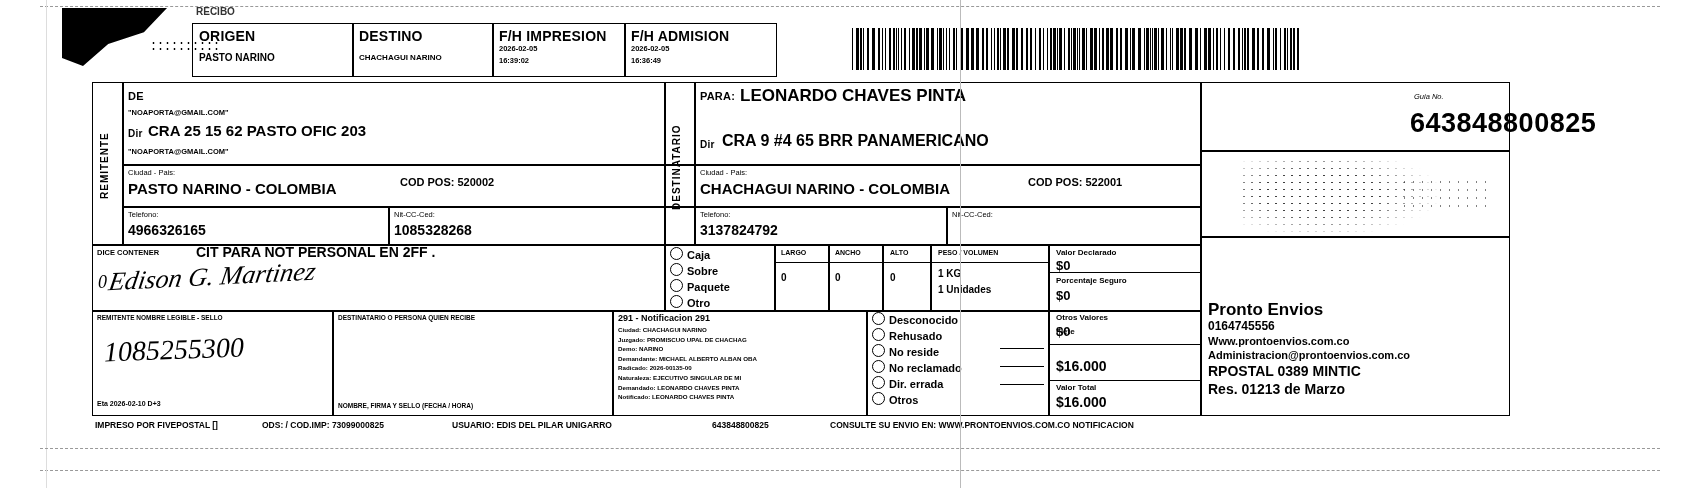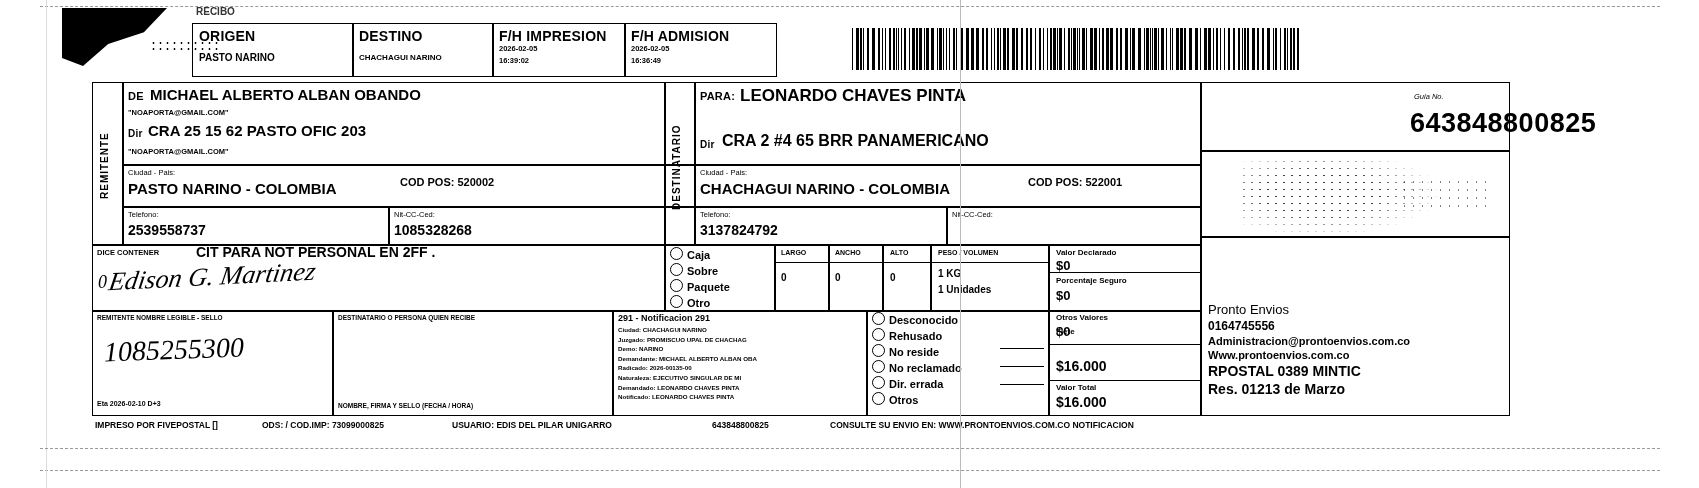--- a/index.html
+++ b/index.html
@@ -185,47 +185,46 @@
   <div class="line-v" style="left:664px;top:82px;height:162px;"></div>
   <div class="line-v" style="left:1200px;top:82px;height:334px;"></div>
 
   <div class="line-h" style="left:92px;top:244px;width:1108px;"></div>
   <div class="line-h" style="left:92px;top:310px;width:1108px;"></div>
 
   <div class="line-v" style="left:122px;top:82px;height:162px;"></div>
   <div class="vert" style="position:absolute;left:99px;top:96px;height:140px;width:18px;">REMITENTE</div>
 
   <div class="txt lbl" style="left:128px;top:90px;font-size:11px;">DE</div>
-  <div class="txt val" style="left:150px;top:86px;">MICHAEL ALBERTO ALBAN OBANDO</div>
   <div class="txt tiny" style="left:128px;top:108px;font-weight:bold;">"NOAPORTA@GMAIL.COM"</div>
 
   <div class="txt lbl" style="left:128px;top:128px;font-size:10px;">Dir</div>
   <div class="txt val" style="left:148px;top:122px;">CRA 25 15 62 PASTO OFIC 203</div>
   <div class="txt tiny" style="left:128px;top:147px;font-weight:bold;">"NOAPORTA@GMAIL.COM"</div>
 
   <div class="line-h" style="left:122px;top:164px;width:542px;"></div>
   <div class="txt tiny" style="left:128px;top:168px;">Ciudad - Pais:</div>
   <div class="txt val" style="left:128px;top:180px;">PASTO NARINO - COLOMBIA</div>
   <div class="txt" style="left:400px;top:176px;font-size:11px;font-weight:bold;">COD POS: 520002</div>
 
   <div class="line-h" style="left:122px;top:206px;width:542px;"></div>
   <div class="line-v" style="left:388px;top:206px;height:38px;"></div>
   <div class="txt tiny" style="left:128px;top:210px;">Telefono:</div>
-  <div class="txt vals" style="left:128px;top:222px;font-size:14px;">2539558737</div>
+  <div class="txt vals" style="left:128px;top:222px;font-size:14px;">4966326165</div>
   <div class="txt tiny" style="left:394px;top:210px;">Nit-CC-Ced:</div>
   <div class="txt vals" style="left:394px;top:222px;font-size:14px;">1085328268</div>
 
   <div class="line-v" style="left:694px;top:82px;height:162px;"></div>
   <div class="vert" style="position:absolute;left:671px;top:92px;height:150px;width:18px;">DESTINATARIO</div>
 
   <div class="txt lbl" style="left:700px;top:90px;font-size:11px;">PARA:</div>
   <div class="txt val" style="left:740px;top:86px;font-size:17px;">LEONARDO CHAVES PINTA</div>
 
   <div class="txt lbl" style="left:700px;top:139px;font-size:10px;">Dir</div>
-  <div class="txt val" style="left:722px;top:132px;font-size:16px;">CRA 2 #4 65 BRR PANAMERICANO</div>
+  <div class="txt val" style="left:722px;top:132px;font-size:16px;">CRA 9 #4 65 BRR PANAMERICANO</div>
 
   <div class="line-h" style="left:664px;top:164px;width:536px;"></div>
   <div class="txt tiny" style="left:700px;top:168px;">Ciudad - Pais:</div>
   <div class="txt val" style="left:700px;top:180px;">CHACHAGUI NARINO - COLOMBIA</div>
   <div class="txt" style="left:1028px;top:176px;font-size:11px;font-weight:bold;">COD POS: 522001</div>
 
   <div class="line-h" style="left:664px;top:206px;width:536px;"></div>
   <div class="line-v" style="left:946px;top:206px;height:38px;"></div>
   <div class="txt tiny" style="left:700px;top:210px;">Telefono:</div>
   <div class="txt vals" style="left:700px;top:222px;font-size:14px;">3137824792</div>
@@ -319,24 +318,24 @@
 
   <div class="txt" style="left:1056px;top:313px;font-size:8px;font-weight:bold;">Otros Valores</div>
   <div class="txt" style="left:1056px;top:324px;font-size:13px;font-weight:bold;">$0</div>
   <div class="txt" style="left:1056px;top:327px;font-size:8px;font-weight:bold;">Flete</div>
   <div class="txt" style="left:1056px;top:358px;font-size:14px;font-weight:bold;">$16.000</div>
   <div class="txt" style="left:1056px;top:383px;font-size:8px;font-weight:bold;">Valor Total</div>
   <div class="txt" style="left:1056px;top:394px;font-size:14px;font-weight:bold;">$16.000</div>
 
   <div class="line-h" style="left:1200px;top:236px;width:310px;"></div>
   <div style="position:absolute;left:1208px;top:300px;width:300px;">
-    <div style="font-size:13px;font-weight:normal;line-height:19px;">Pronto Envios</div>
+    <div style="font-size:17px;font-weight:bold;line-height:19px;">Pronto Envios</div>
     <div style="font-size:12px;font-weight:bold;line-height:15px;">0164745556</div>
+    <div style="font-size:11px;font-weight:bold;line-height:14px;">Www.prontoenvios.com.co</div>
     <div style="font-size:11px;font-weight:bold;line-height:14px;">Administracion@prontoenvios.com.co</div>
-    <div style="font-size:11px;font-weight:bold;line-height:14px;">Www.prontoenvios.com.co</div>
     <div style="font-size:14px;font-weight:bold;line-height:18px;">RPOSTAL 0389 MINTIC</div>
     <div style="font-size:14px;font-weight:bold;line-height:18px;">Res. 01213 de Marzo</div>
   </div>
 
   <div class="txt" style="left:95px;top:420px;font-size:8.5px;font-weight:bold;">IMPRESO POR FIVEPOSTAL []</div>
   <div class="txt" style="left:262px;top:420px;font-size:8.5px;font-weight:bold;">ODS: / COD.IMP: 73099000825</div>
   <div class="txt" style="left:452px;top:420px;font-size:8.5px;font-weight:bold;">USUARIO: EDIS DEL PILAR UNIGARRO</div>
   <div class="txt" style="left:712px;top:420px;font-size:8.5px;font-weight:bold;">643848800825</div>
   <div class="txt" style="left:830px;top:420px;font-size:8.5px;font-weight:bold;">CONSULTE SU ENVIO EN: WWW.PRONTOENVIOS.COM.CO NOTIFICACION</div>
 

